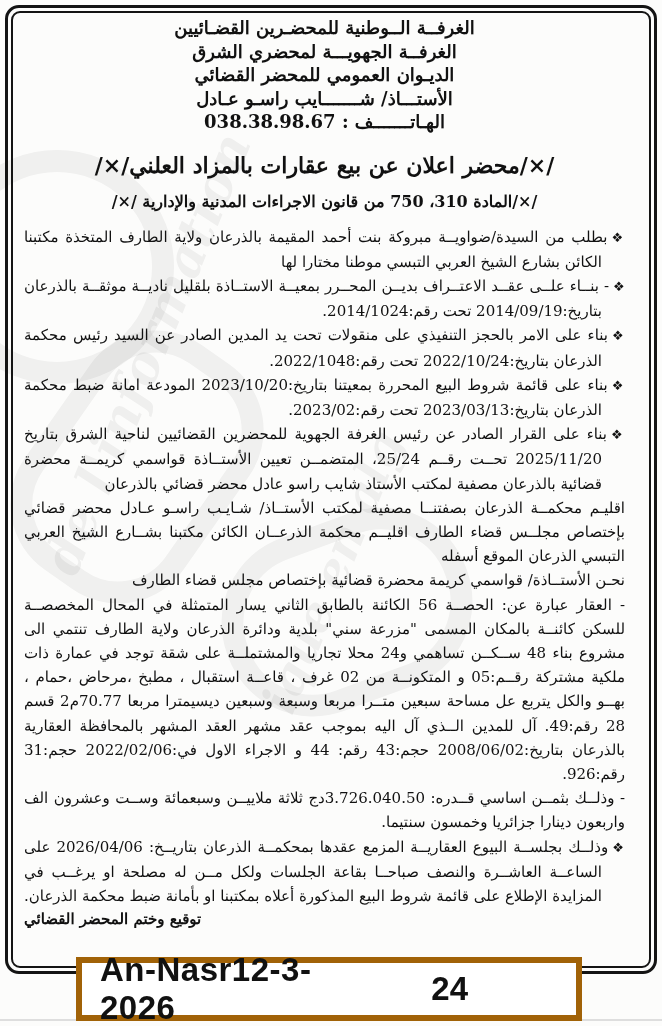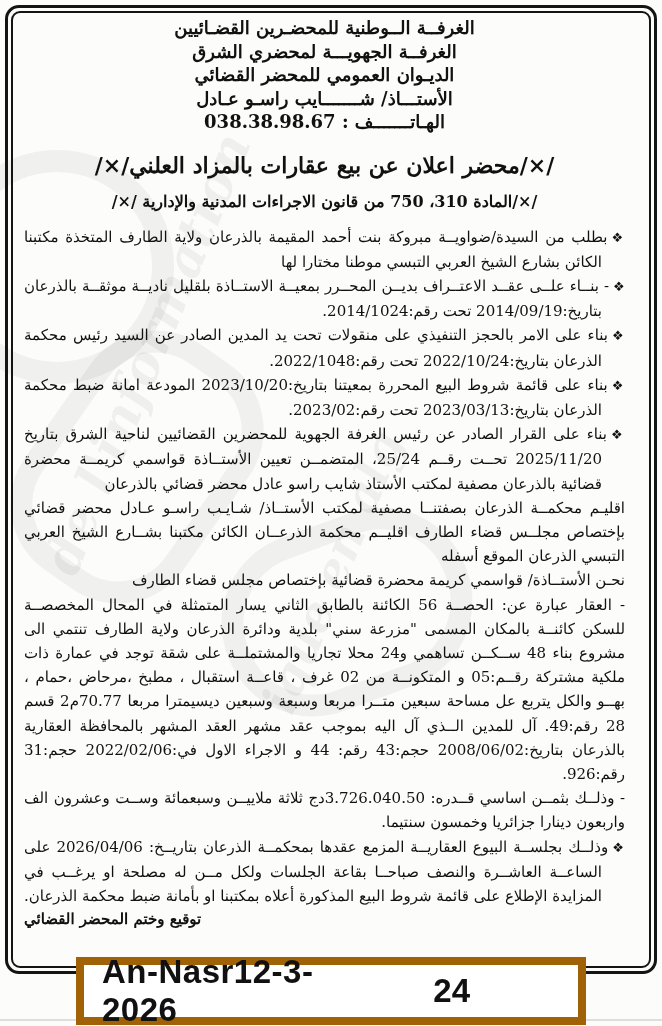--- a/index.html
+++ b/index.html
@@ -44,21 +44,21 @@
   }
   .subtitle { text-align:center; font-weight:700; font-size:16px; line-height:22px; margin-top:8px; margin-bottom:12px; }
   .bodytext { font-size:15px; line-height:24.2px; text-align:justify; }
   .para { margin:0; }
   .para.hang { padding-right:23px; text-indent:-23px; }
   .bullet { font-size:13px; margin-left:4px; }
   .signature { font-weight:700; font-size:15px; text-align:left; margin-top:2px; }
 
   .footer-box {
     position:absolute; left:76px; top:957px; width:494px; height:52px;
-    background:#ffffff; border:8px solid #a16207; z-index:3;
+    background:#ffffff; border:6px solid #a16207; z-index:3;
     display:flex; align-items:center; direction:ltr;
     font-family:"Liberation Sans", sans-serif; font-weight:700; font-size:33px;gap:48px;
   }
   .pub { margin-left:18px; letter-spacing:0.5px; }
   .pagenum { margin-left:auto; margin-right:108px; }
   .bottom-rule {
     position:absolute; left:0; right:0; bottom:5px; height:2px;
     background:#dedede; z-index:0;
   }
 </style>

